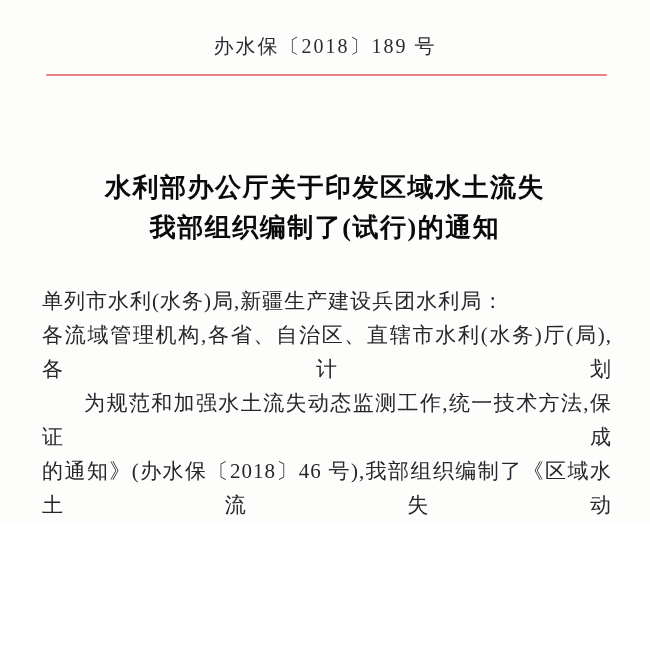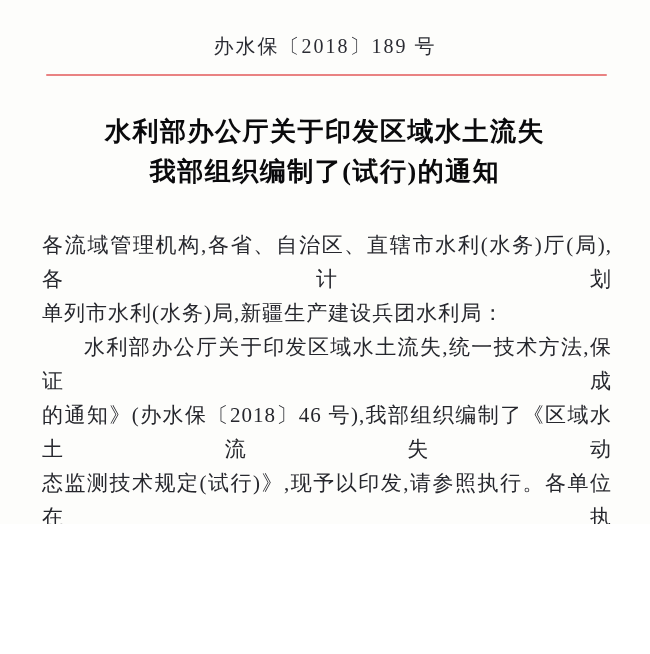--- a/index.html
+++ b/index.html
@@ -25,21 +25,21 @@
     letter-spacing: 2px;
     color: #2b2c33;
   }
   .red-line {
     height: 2px;
     margin: 15px 43px 0 46px;
     background: #e98282;
     border-radius: 1px;
   }
   .title-block {
-    margin-top: 36px;
+    margin-top: 92px;
     text-align: center;
     font-weight: bold;
     font-size: 26px;
     line-height: 40px;
     letter-spacing: 1.5px;
     color: #0a0a0c;
   }
   .doc-body {
     margin: 36px 38px 0 42px;
     font-size: 21px;
@@ -82,23 +82,23 @@
   <div class="doc-number">办水保〔2018〕189 号</div>
 
   <div class="red-line"></div>
 
   <div class="title-block">
     <div class="title-line">水利部办公厅关于印发区域水土流失</div>
     <div class="title-line">我部组织编制了(试行)的通知</div>
   </div>
 
   <div class="doc-body">
+    <div class="bl">单列市水利(水务)局,新疆生产建设兵团水利局：</div>
     <div class="bl jf">各流域管理机构,各省、自治区、直辖市水利(水务)厅(局),各计划</div>
-    <div class="bl">单列市水利(水务)局,新疆生产建设兵团水利局：</div>
-    <div class="bl jf in">水利部办公厅关于印发区域水土流失,统一技术方法,保证成</div>
+    <div class="bl jf in">为规范和加强水土流失动态监测工作,统一技术方法,保证成</div>
     <div class="bl jf">的通知》(办水保〔2018〕46 号),我部组织编制了《区域水土流失动</div>
     <div class="bl jf">态监测技术规定(试行)》,现予以印发,请参照执行。各单位在执</div>
     <div class="bl">行过程中如有意见或建议,请及时向我部水土保持司反馈。</div>
 
   </div>
 
   <div class="page-footer">
     <span class="dash">—</span><span class="pnum">1</span><span class="dash">—</span>
   </div>
 

